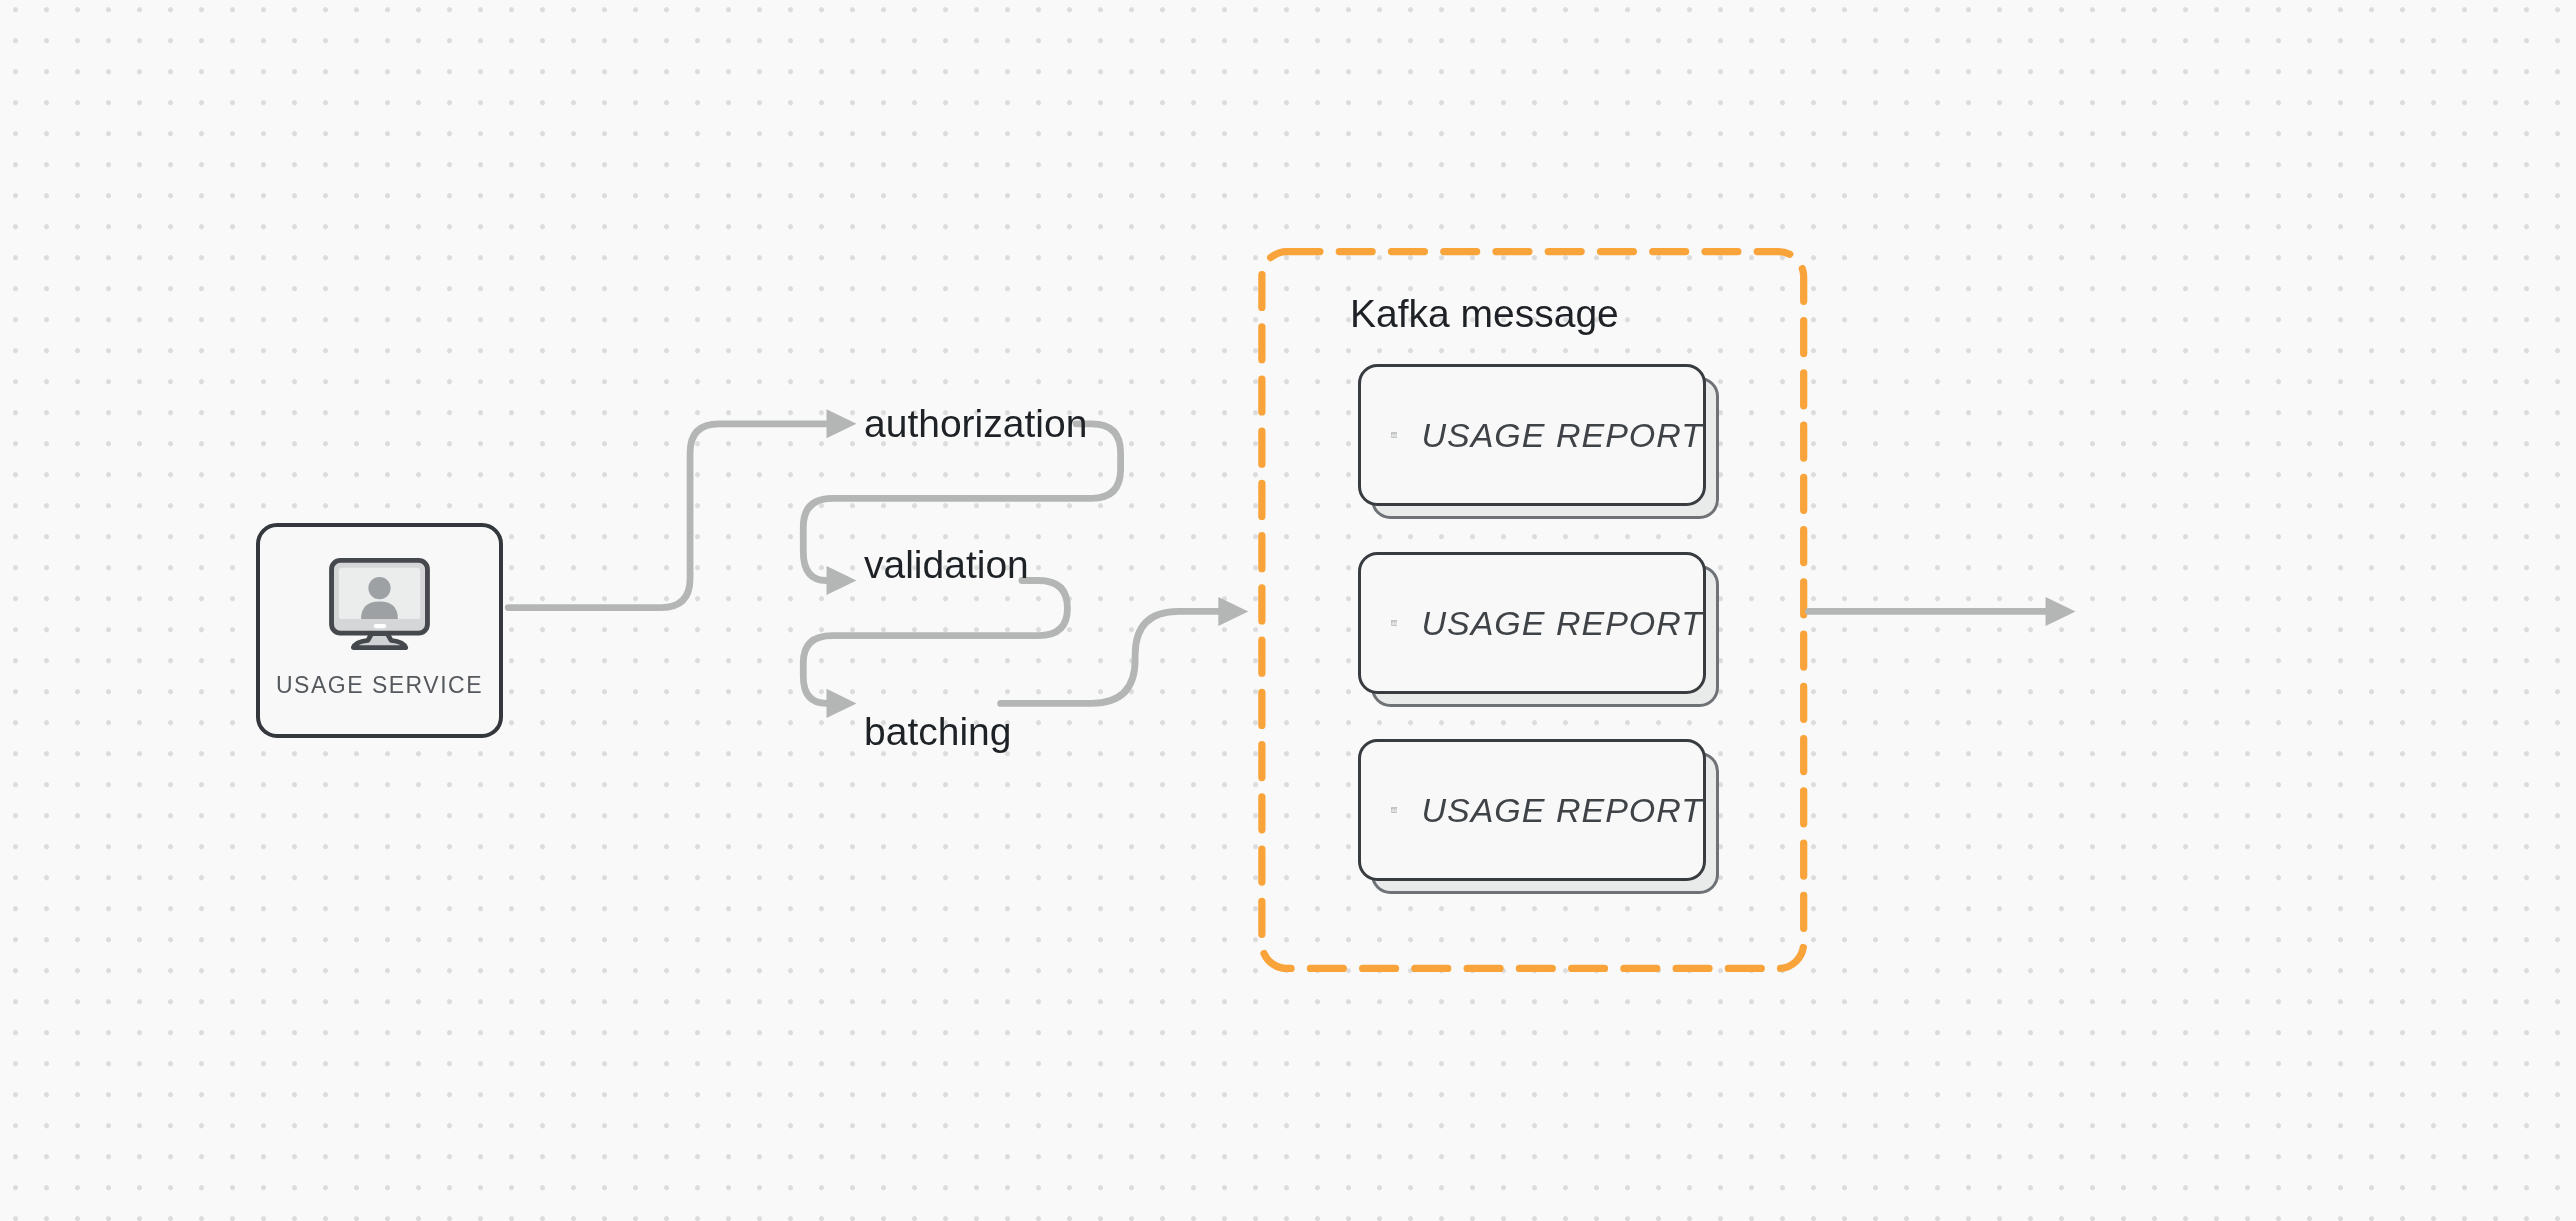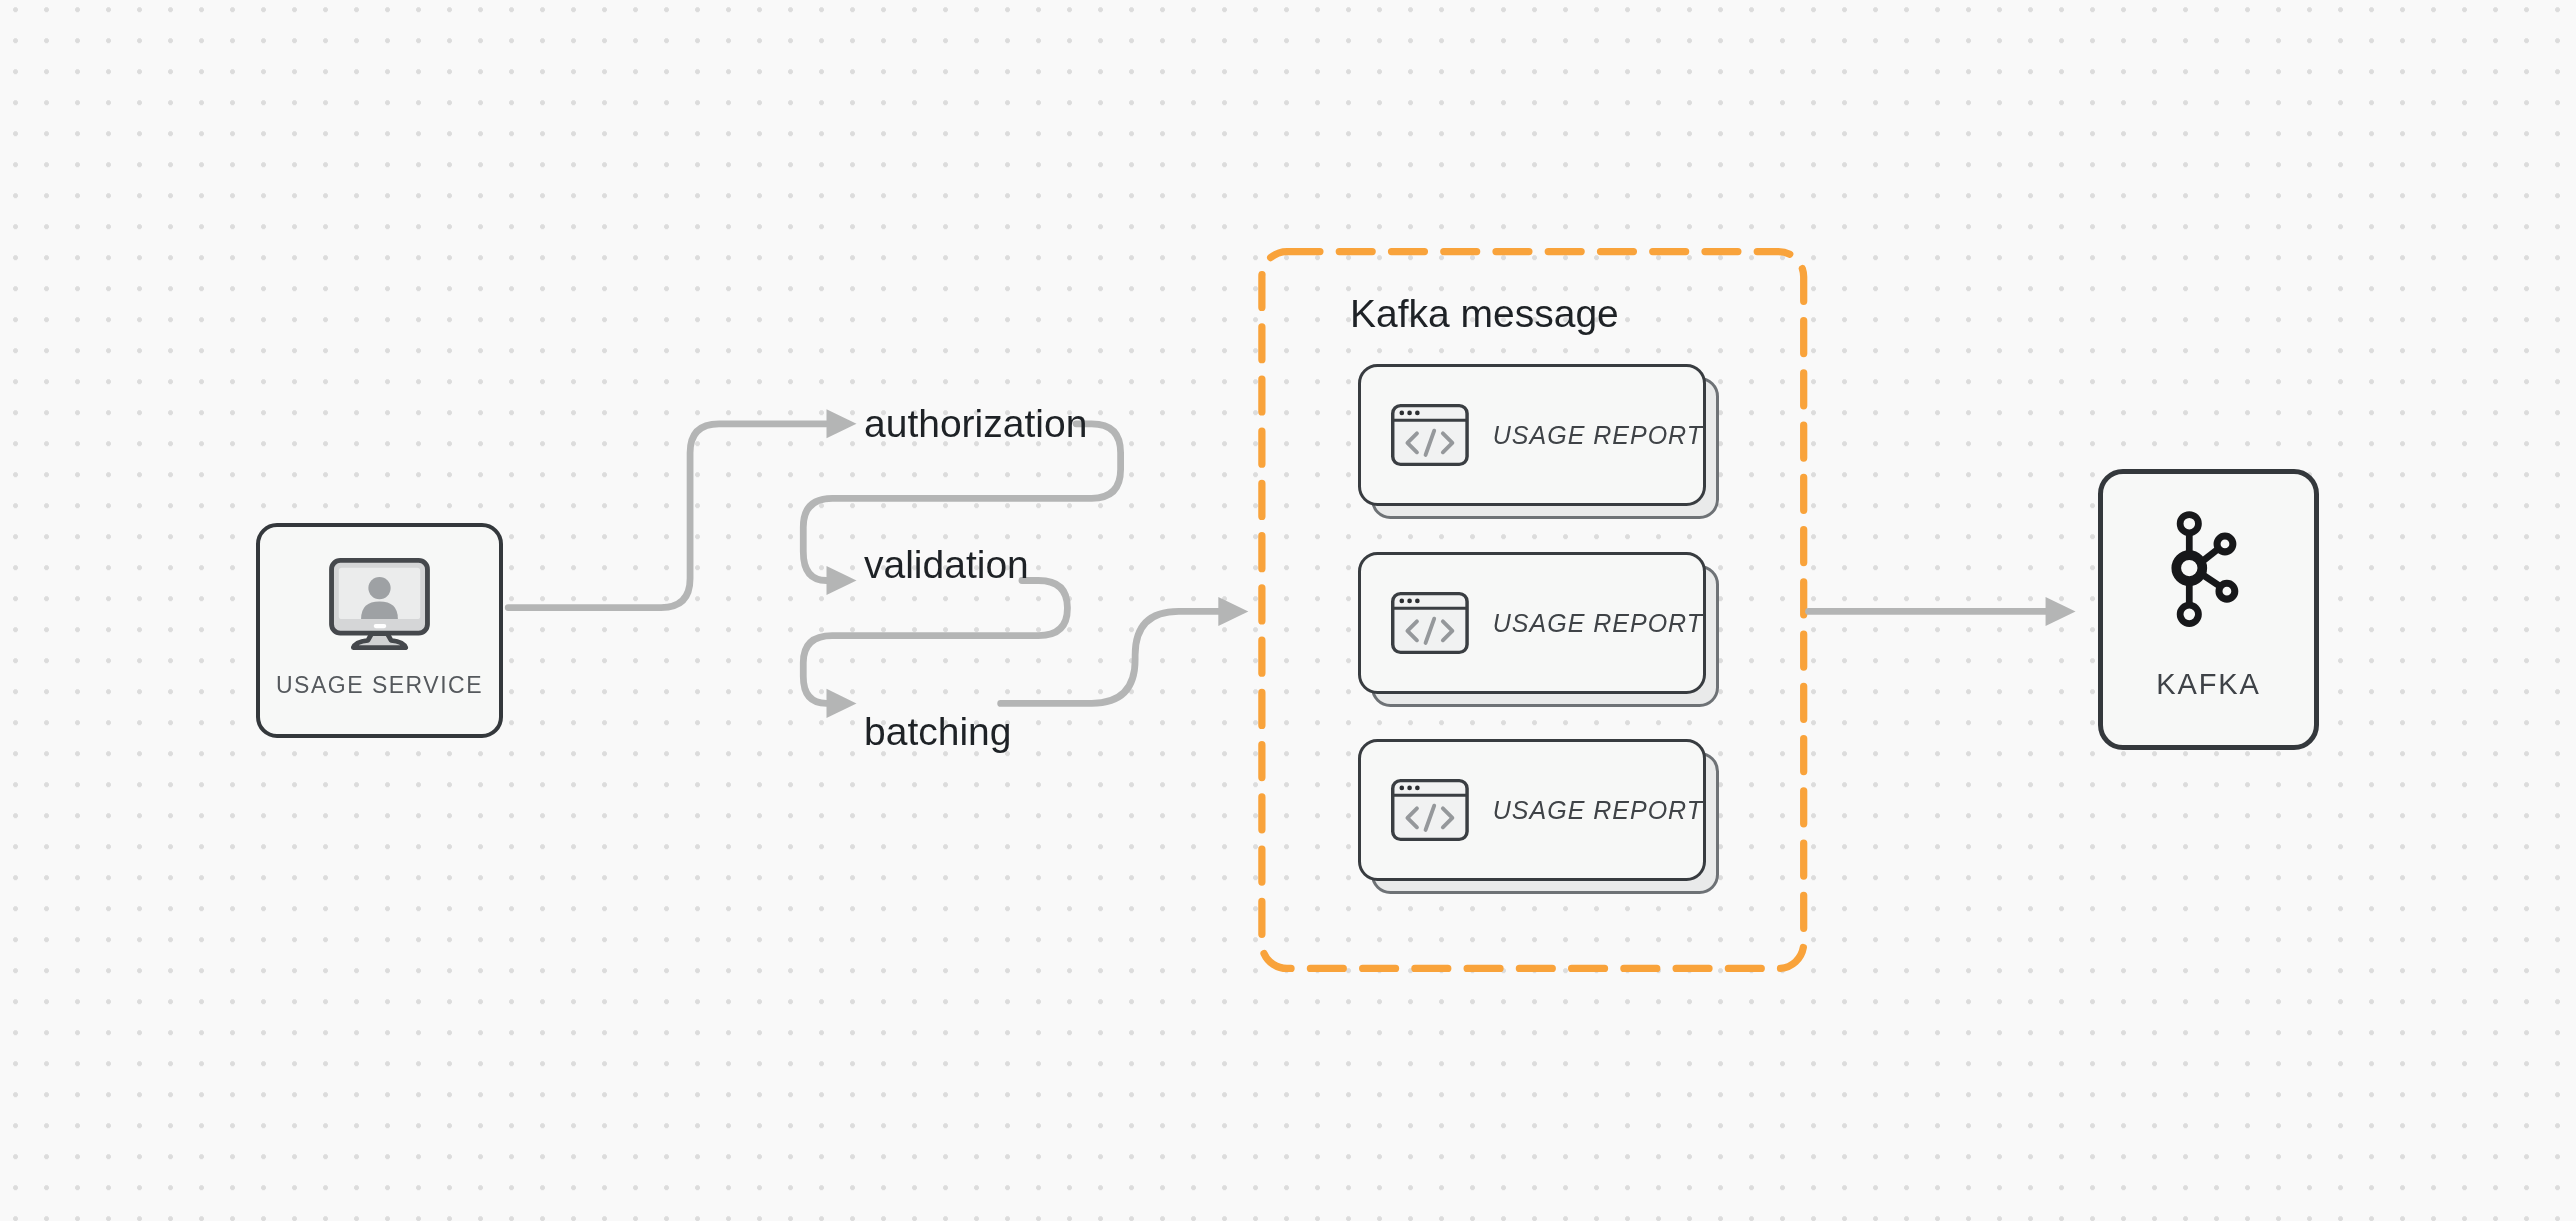--- a/index.html
+++ b/index.html
@@ -32,21 +32,21 @@
   .kafka-message-title{position:absolute;left:1350px;top:314px;transform:translateY(-50%);
     font-size:39px;font-weight:500;color:#1e2226;z-index:2;white-space:nowrap;}
 
   .card{position:absolute;left:1358px;width:348px;height:142px;z-index:2;}
   .card.card-0{top:364px;} .card.card-1{top:552px;} .card.card-2{top:739px;}
   .card-back{position:absolute;left:12.6px;top:12.6px;width:348px;height:142px;box-sizing:border-box;
     background:#e9eaea;border:3.9px solid #6e7276;border-radius:19.4px;}
   .card-front{position:absolute;left:0;top:0;width:348px;height:142px;box-sizing:border-box;
     background:#f7f8f7;border:3.9px solid #383c40;border-radius:19.4px;
     display:flex;align-items:center;padding-left:30px;gap:24px;}
-  .card-label{font-style:italic;font-size:25px;letter-spacing:1px;color:#3f4347;white-space:nowrap;}
+  .card-label{font-style:italic;font-size:34px;letter-spacing:1px;color:#3f4347;white-space:nowrap;}
 
   
   .kafka-node{left:2098px;top:469px;width:221px;height:281px;border:5.8px solid #34383c;border-radius:25px;}
   .kafka-node .kafka-logo{position:absolute;left:67px;top:36px;}
   .kafka-node .node-label{position:absolute;left:0;right:0;top:194px;text-align:center;
     font-size:29px;letter-spacing:1.9px;color:#3e4247;}
 </style>
 </head>
 <body>
 
@@ -134,29 +134,15 @@
         <circle cx="21.5" cy="10.5" r="2.7" fill="#2b2e31"></circle>
         <circle cx="30.5" cy="10.5" r="2.7" fill="#2b2e31"></circle>
         <path d="M30,34 L19,45 L30,56" fill="none" stroke="#95989b" stroke-width="4.5" stroke-linecap="round" stroke-linejoin="round"></path>
         <path d="M60,34 L71,45 L60,56" fill="none" stroke="#95989b" stroke-width="4.5" stroke-linecap="round" stroke-linejoin="round"></path>
         <path d="M50,31 L40,59" fill="none" stroke="#95989b" stroke-width="4.5" stroke-linecap="round"></path>
       </svg>
       <div class="card-label">USAGE REPORT</div>
     </div>
   </div>
 
-  <div class="node kafka-node">
-    <svg class="kafka-logo" width="81" height="120" viewBox="0 0 84 124">
-      <line x1="20" y1="22" x2="20" y2="48" stroke="#17181a" stroke-width="7"></line>
-      <line x1="20" y1="72" x2="20" y2="100" stroke="#17181a" stroke-width="7"></line>
-      <line x1="31" y1="55" x2="50" y2="40" stroke="#17181a" stroke-width="7"></line>
-      <line x1="31" y1="65" x2="52" y2="79" stroke="#17181a" stroke-width="7"></line>
-      <circle cx="20" cy="14" r="9.5" fill="none" stroke="#17181a" stroke-width="7"></circle>
-      <circle cx="20" cy="60" r="13.5" fill="#f7f8f7" stroke="#17181a" stroke-width="10"></circle>
-      <circle cx="20" cy="108" r="9.5" fill="none" stroke="#17181a" stroke-width="7"></circle>
-      <circle cx="57" cy="35" r="8.2" fill="#f7f8f7" stroke="#17181a" stroke-width="7.3"></circle>
-      <circle cx="59" cy="84" r="8.2" fill="#f7f8f7" stroke="#17181a" stroke-width="7.3"></circle>
-    </svg>
-    <div class="node-label">KAFKA</div>
-  </div>
 
 </div>
 
 
 </body></html>

